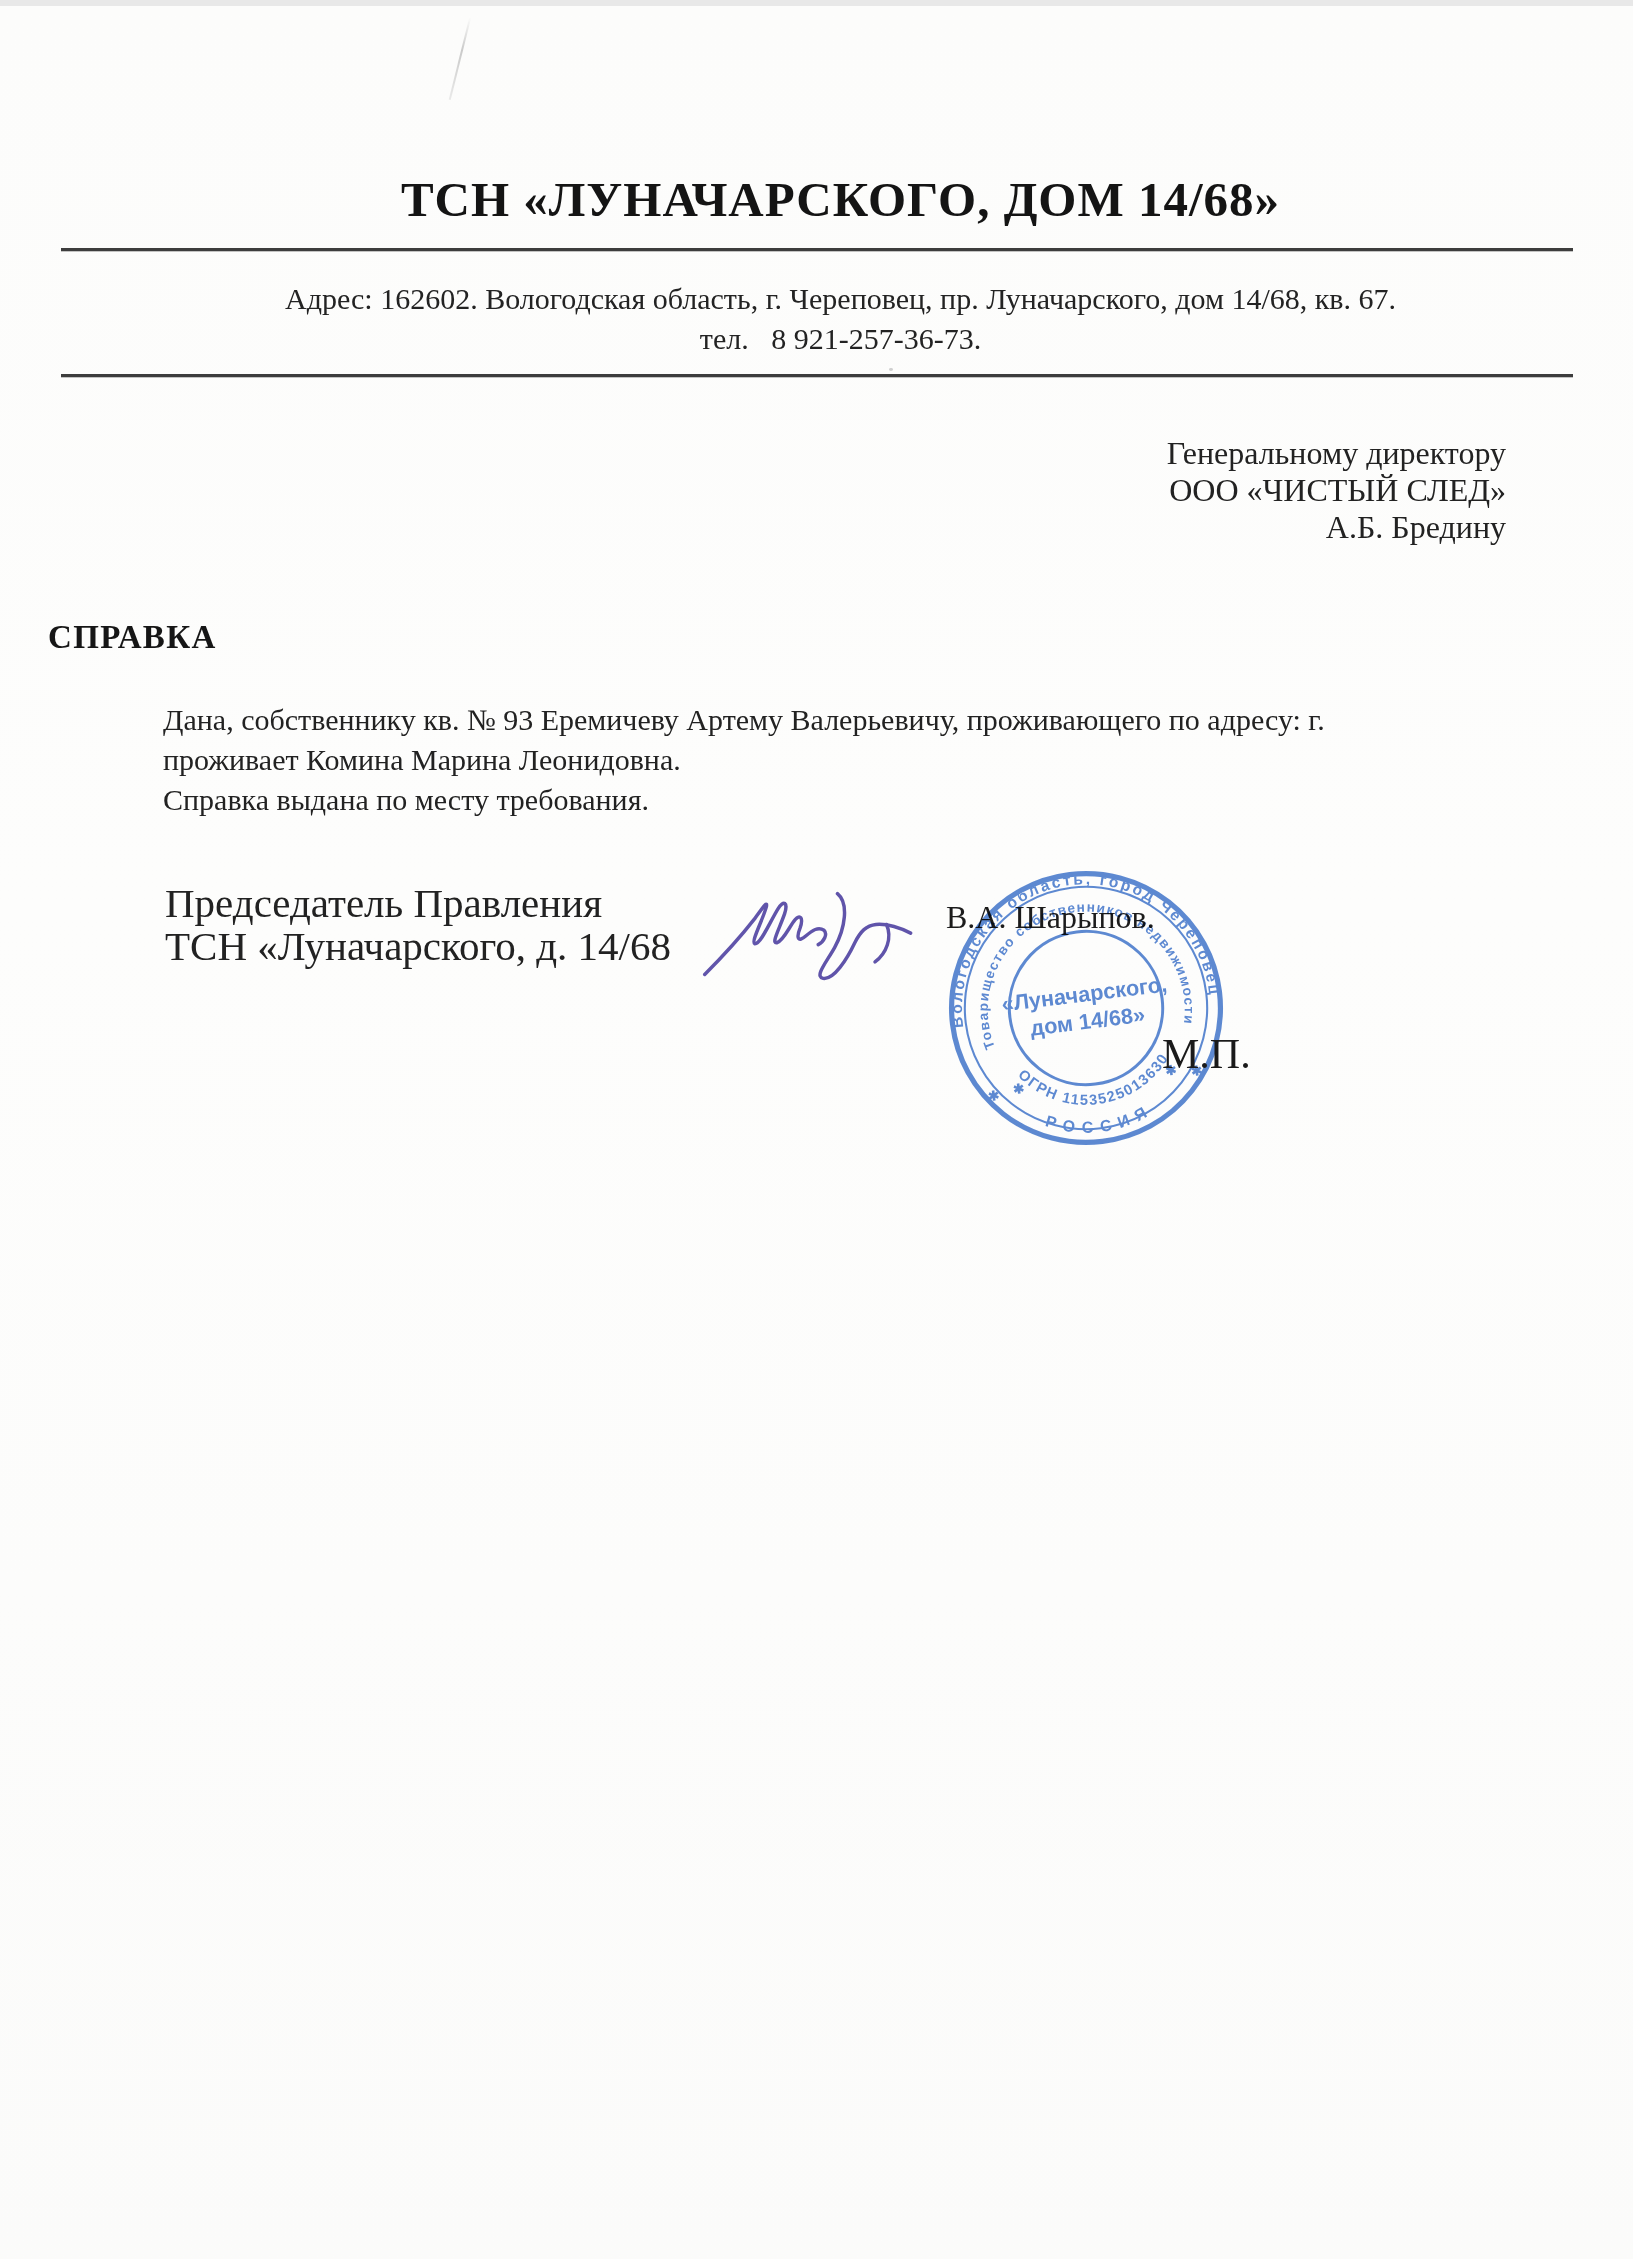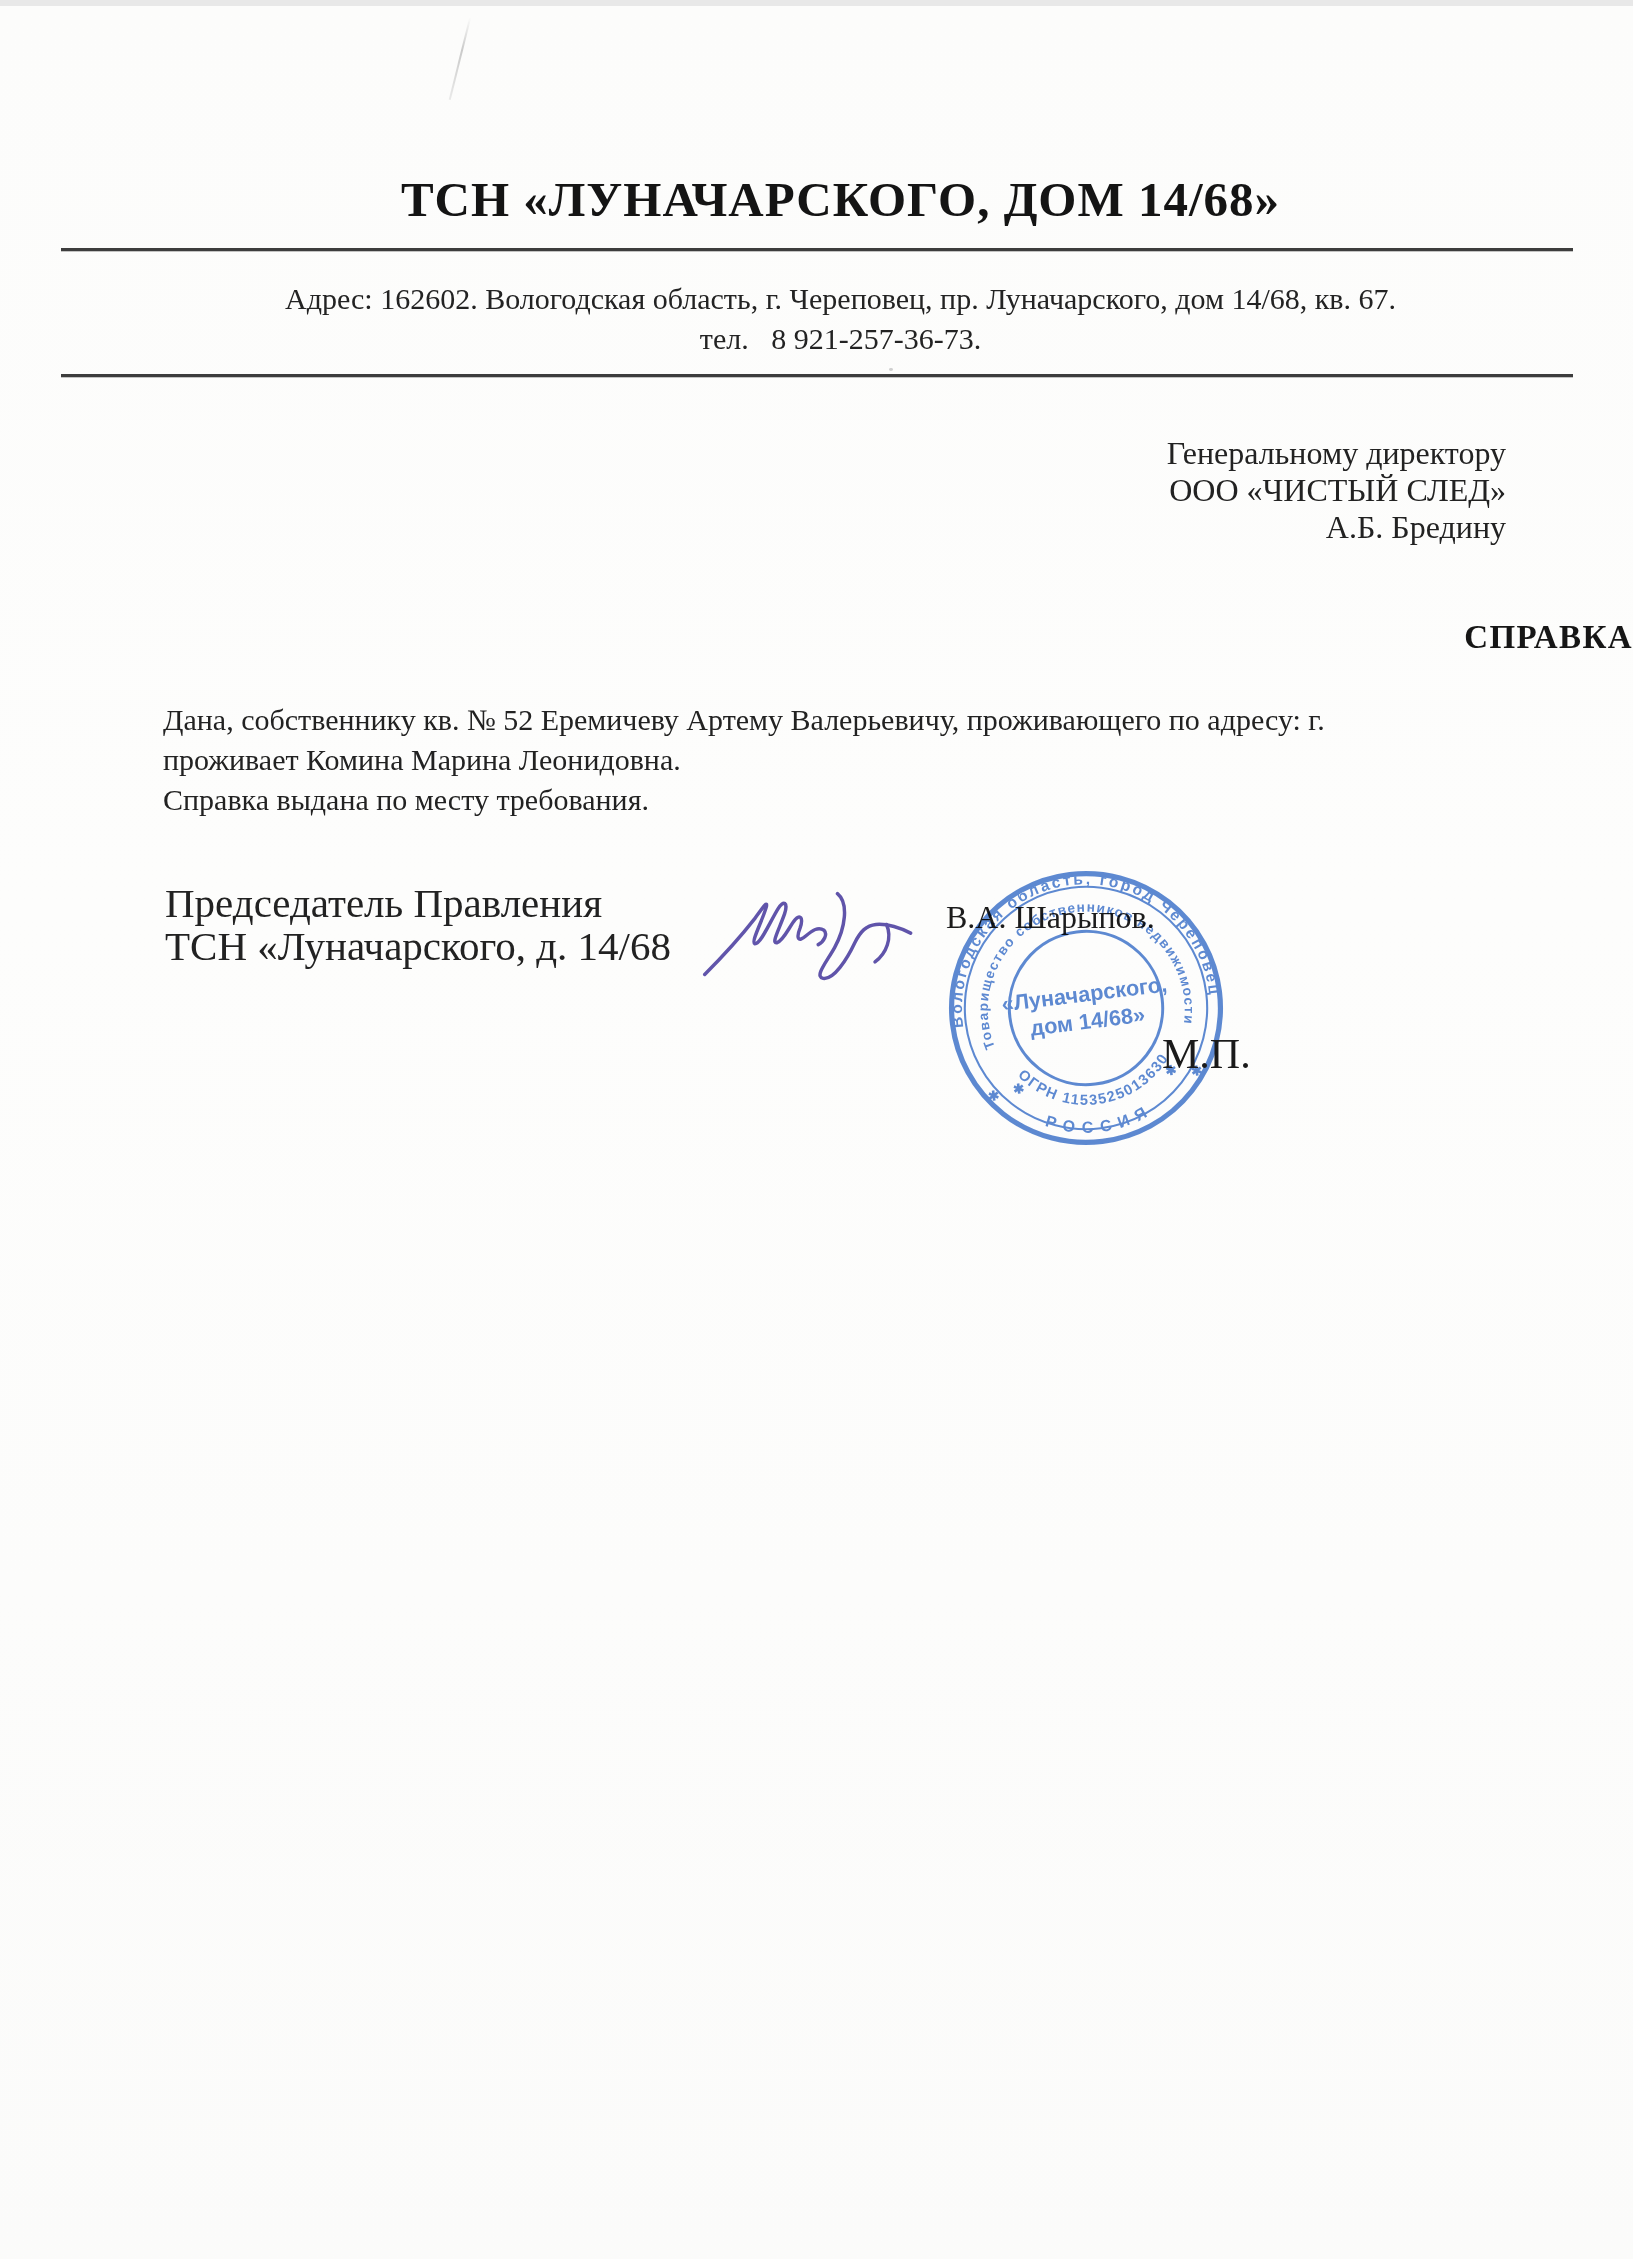--- a/index.html
+++ b/index.html
@@ -37,21 +37,21 @@
   .rule-2 { top: 368px; }
   .address-line { top: 276px; font-size: 30px; color: #232323; }
   .phone-line   { top: 316px; font-size: 30px; color: #232323; white-space: pre; text-align: center; }
 
   .recipient {
     top: 429px; right: 127px; text-align: right;
     font-size: 32px; line-height: 37px; color: #222;
   }
 
   .doc-heading {
-    top: 613px; left: 48px; width: 1585px; text-align: right;
+    top: 613px; left: 48px; width: 1585px; text-align: left;
     font-size: 33px; font-weight: bold; letter-spacing: 1.4px; color: #161616;
   }
 
   .body-text {
     top: 694px; left: 163px; width: 1316px;
     font-size: 30px; line-height: 40px; color: #222;
   }
 
   .position-block {
     top: 876px; left: 165px;
@@ -99,21 +99,21 @@
 
   <div class="abs recipient">
     <div>Генеральному директору</div>
     <div>ООО «ЧИСТЫЙ СЛЕД»</div>
     <div>А.Б. Бредину</div>
   </div>
 
   <div class="abs doc-heading">СПРАВКА</div>
 
   <div class="abs body-text">
-    <div>Дана, собственнику кв. № 52 Еремичеву Артему Валерьевичу, проживающего по адресу: г.</div>
+    <div>Дана, собственнику кв. № 93 Еремичеву Артему Валерьевичу, проживающего по адресу: г.</div>
     <div>проживает Комина Марина Леонидовна.</div>
     <div>Справка выдана по месту требования.</div>
   </div>
 
   <div class="abs position-block">
     <div>Председатель Правления</div>
     <div>ТСН «Луначарского, д. 14/68</div>
   </div>
 
   <div class="abs signer-name">В.А. Шарыпов.</div>

